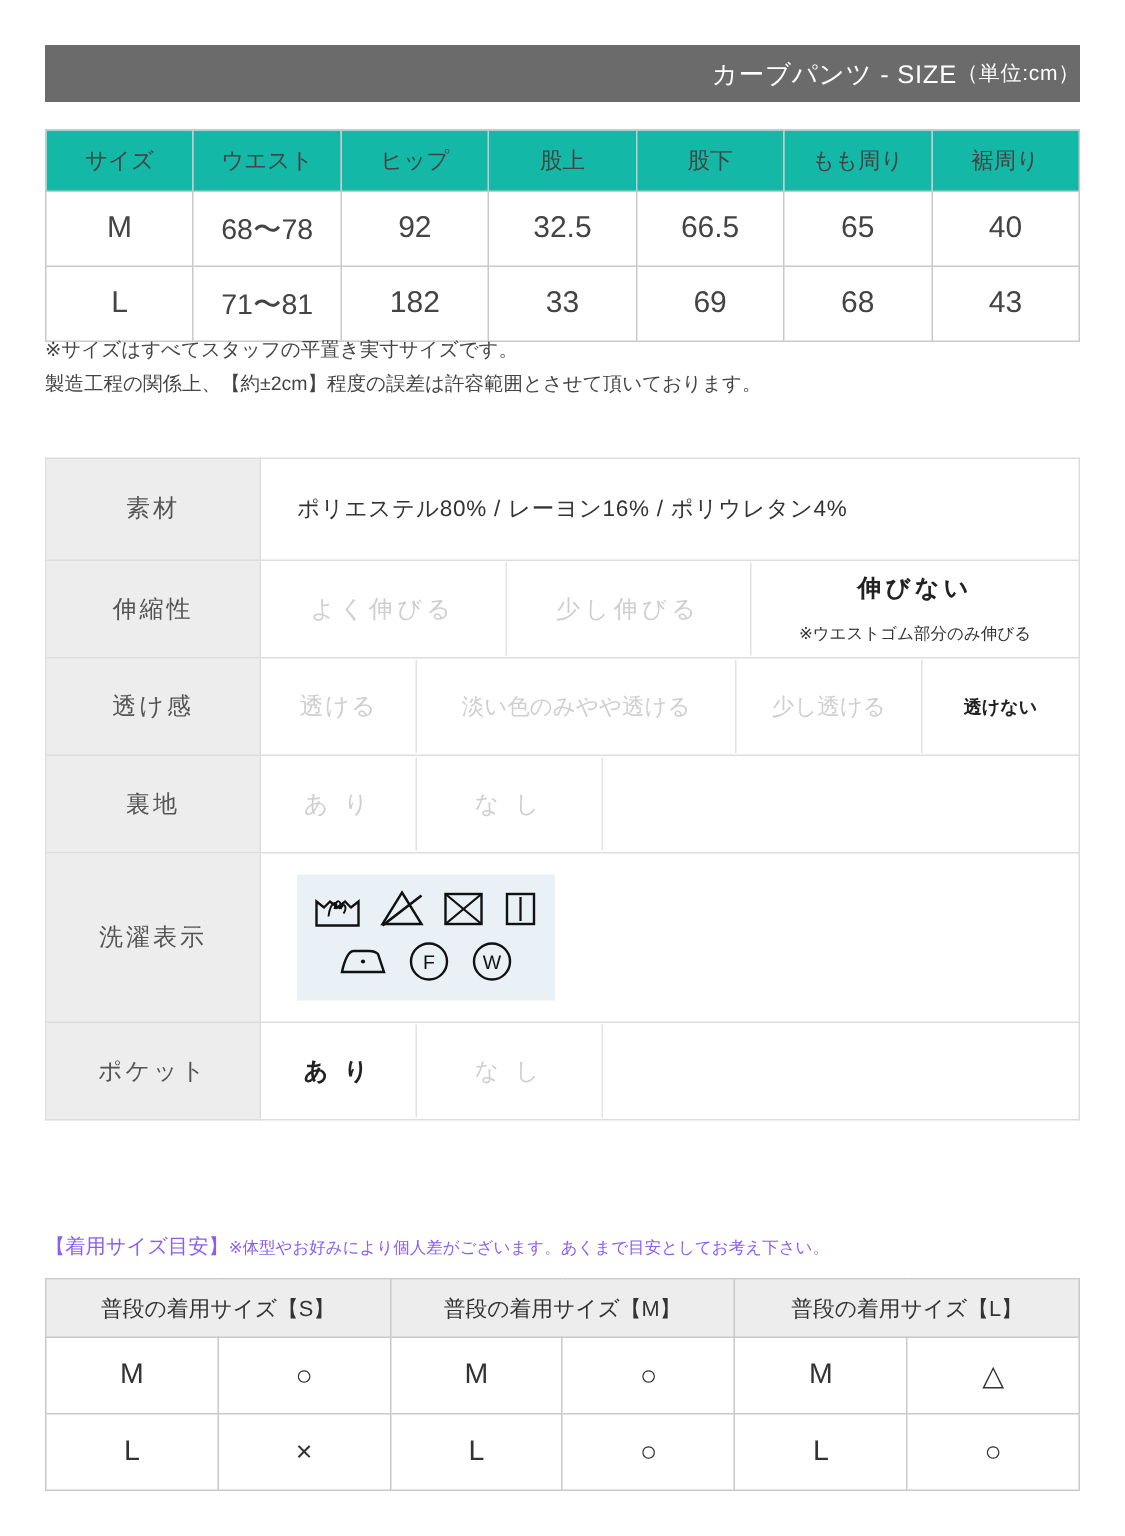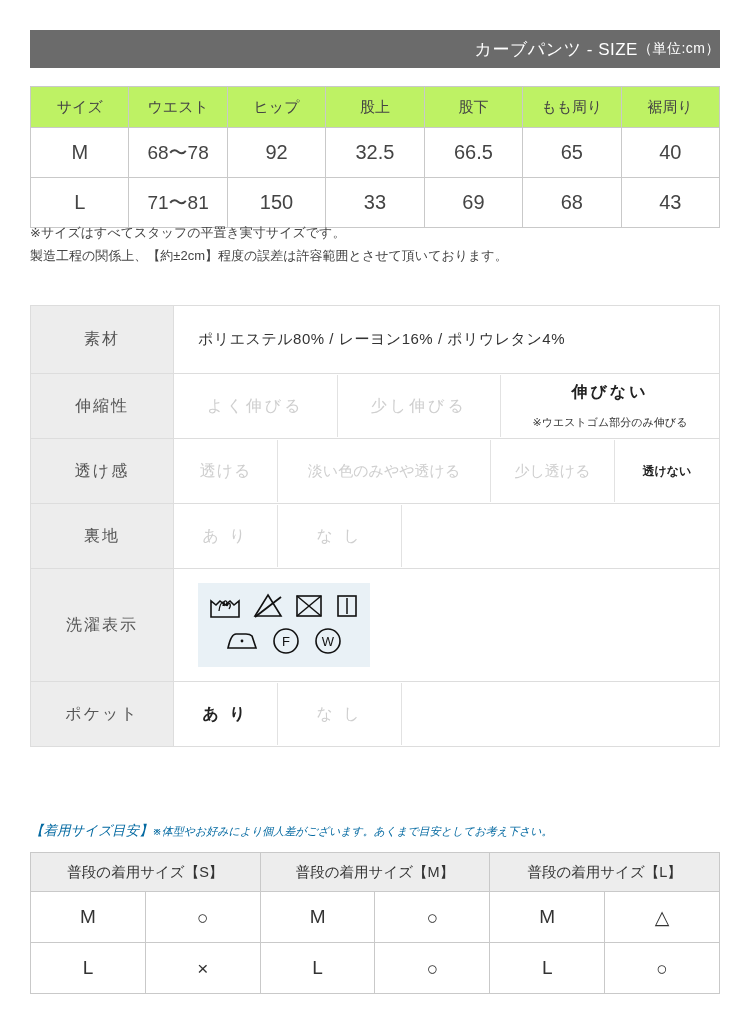--- a/index.html
+++ b/index.html
@@ -23,21 +23,21 @@
 
   
   .size-tbl{
     position:absolute;left:30px;top:86px;width:690px;
     border-collapse:collapse;table-layout:fixed;
   }
   .size-tbl th,.size-tbl td{
     border:1px solid #c9c9c9;text-align:center;color:#444;
   }
   .size-tbl th{
-    background:#bef264;font-weight:normal;font-size:15px;height:38px;
+    background:#14b8a6;font-weight:normal;font-size:15px;height:38px;
   }
   .size-tbl td{height:47px;font-size:20px;}
   .size-tbl td.small{font-size:19px;}
 
   .note{
     position:absolute;left:30px;top:222px;width:690px;
     font-size:13px;line-height:1.75;color:#444;
   }
 
   
@@ -70,21 +70,21 @@
 
   
   .laundry{
     background:#e9f1f6;display:inline-block;padding:8px 10px 10px 10px;margin:12px 0 12px 24px;
   }
   .lrow{display:flex;align-items:center;gap:10px;}
   .lrow + .lrow{margin-top:4px;justify-content:center;}
 
   
   .wg-title{
-    position:absolute;left:30px;top:822px;width:690px;font-size:13.5px;color:#0369a1;font-style:italic;
+    position:absolute;left:30px;top:822px;width:690px;font-size:13.5px;color:#8b5cf6;
   }
   .wg-title .sm{font-size:11px;}
   .wg{
     position:absolute;left:30px;top:852px;width:690px;
     border-collapse:collapse;table-layout:fixed;
   }
   .wg th{
     background:#ededed;border:1px solid #c9c9c9;font-weight:normal;
     font-size:14.5px;height:36px;color:#333;
   }
@@ -122,21 +122,21 @@
         <td class="small">68〜78</td>
         <td>92</td>
         <td>32.5</td>
         <td>66.5</td>
         <td>65</td>
         <td>40</td>
       </tr>
       <tr>
         <td>L</td>
         <td class="small">71〜81</td>
-        <td>150</td>
+        <td>182</td>
         <td>33</td>
         <td>69</td>
         <td>68</td>
         <td>43</td>
       </tr>
     </tbody>
   </table>
 
   <div class="note">
     <div>※サイズはすべてスタッフの平置き実寸サイズです。</div>

